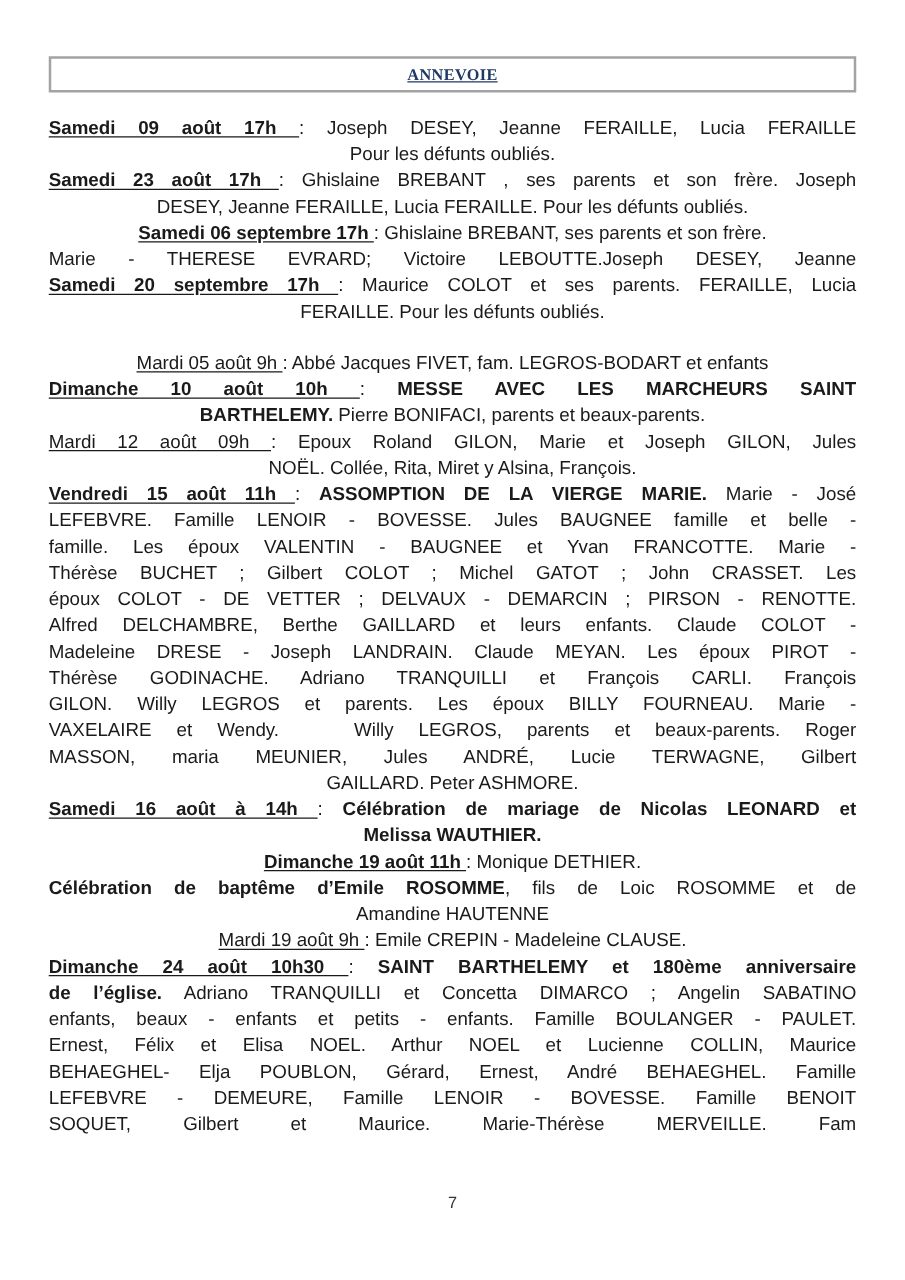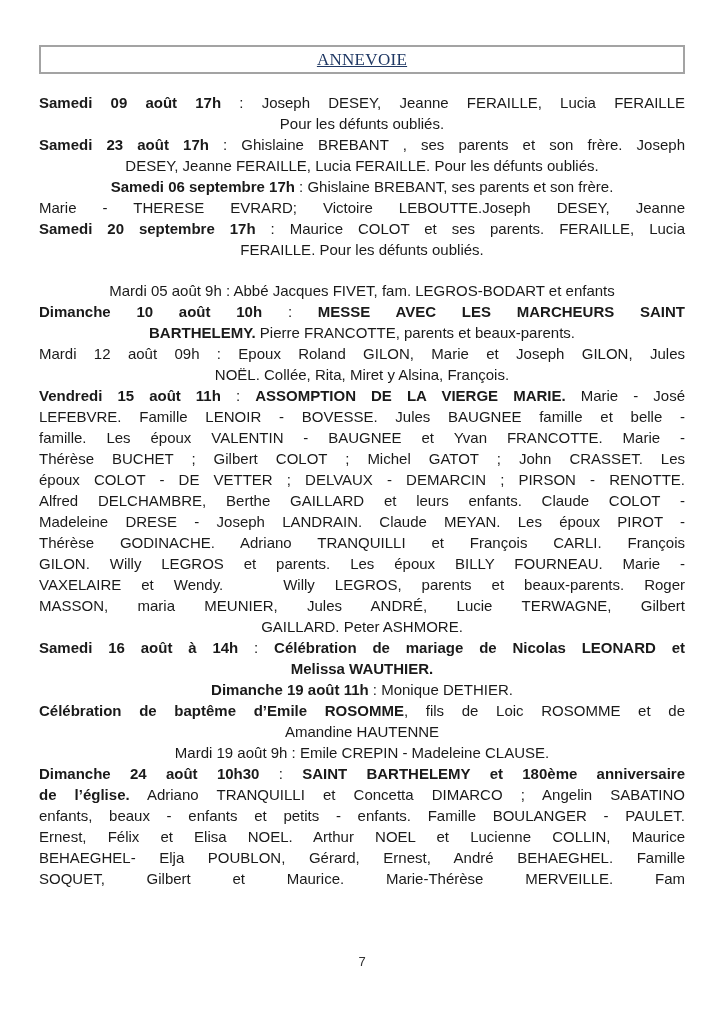--- a/index.html
+++ b/index.html
@@ -25,41 +25,41 @@
   .section-box {
     border: 2px solid var(--box-border, #a3a3a3);
     height: 25px;
     display: flex;
     align-items: center;
     justify-content: center;
     margin-bottom: 18px;
   }
   .section-title {
     font-family: "Liberation Serif", serif;
-    font-weight: normal;
-    font-size: 17px;
+    font-weight: bold;
+    font-size: 13px;
     letter-spacing: 0.3px;
     color: var(--header-color, #1f3864);
     text-decoration: underline;
   }
   .section-lines {
     margin-bottom: 20px;
   }
   .line {
     font-size: 15px;
     line-height: 21px;
     text-align: center;
     min-height: 21px;
   }
   .line.stretch {
     text-align: justify;
     text-align-last: justify;
   }
   .run-b { font-weight: bold; }
-  .run-u { text-underline-offset: 2px; }
+  .run-u { text-decoration: underline; text-underline-offset: 2px; }
   .page-number {
     position: absolute;
     top: 954px;
     left: 0;
     width: 100%;
     text-align: center;
     font-size: 13px;
     color: #333333;
   }
 </style>
@@ -77,21 +77,21 @@
         <div class="line stretch"><span class="run-b run-u">Samedi 23 août 17h </span><span class="">: Ghislaine BREBANT , ses parents et son frère. Joseph</span></div>
         <div class="line"><span class="">DESEY, Jeanne FERAILLE, Lucia FERAILLE. Pour les défunts oubliés.</span></div>
         <div class="line"><span class="run-b run-u">Samedi 06 septembre 17h </span><span class="">: Ghislaine BREBANT, ses parents et son frère.</span></div>
         <div class="line stretch"><span class="">Marie - THERESE EVRARD; Victoire LEBOUTTE.Joseph DESEY, Jeanne</span></div>
         <div class="line stretch"><span class="run-b run-u">Samedi 20 septembre 17h </span><span class="">: Maurice COLOT et ses parents. FERAILLE, Lucia</span></div>
         <div class="line"><span class="">FERAILLE. Pour les défunts oubliés.</span></div>
       </div>
       <div class="section-lines">
         <div class="line"><span class="run-u">Mardi 05 août 9h </span><span class="">: Abbé Jacques FIVET, fam. LEGROS-BODART et enfants</span></div>
         <div class="line stretch"><span class="run-b run-u">Dimanche 10 août 10h </span><span class="">: </span><span class="run-b">MESSE AVEC LES MARCHEURS SAINT</span></div>
-        <div class="line"><span class="run-b">BARTHELEMY.</span><span class=""> Pierre FRANCOTTE, parents et beaux-parents.</span></div>
+        <div class="line"><span class="run-b">BARTHELEMY.</span><span class=""> Pierre BONIFACI, parents et beaux-parents.</span></div>
         <div class="line stretch"><span class="run-u">Mardi 12 août 09h </span><span class="">: Epoux Roland GILON, Marie et Joseph GILON, Jules</span></div>
         <div class="line"><span class="">NOËL. Collée, Rita, Miret y Alsina, François.</span></div>
         <div class="line stretch"><span class="run-b run-u">Vendredi 15 août 11h </span><span class="">: </span><span class="run-b">ASSOMPTION DE LA VIERGE MARIE.</span><span class=""> Marie - José</span></div>
         <div class="line stretch"><span class="">LEFEBVRE. Famille LENOIR - BOVESSE. Jules BAUGNEE famille et belle -</span></div>
         <div class="line stretch"><span class="">famille. Les époux VALENTIN - BAUGNEE et Yvan FRANCOTTE. Marie -</span></div>
         <div class="line stretch"><span class="">Thérèse BUCHET ; Gilbert COLOT ; Michel GATOT ; John CRASSET. Les</span></div>
         <div class="line stretch"><span class="">époux COLOT - DE VETTER ; DELVAUX - DEMARCIN ; PIRSON - RENOTTE.</span></div>
         <div class="line stretch"><span class="">Alfred DELCHAMBRE, Berthe GAILLARD et leurs enfants. Claude COLOT -</span></div>
         <div class="line stretch"><span class="">Madeleine DRESE - Joseph LANDRAIN. Claude MEYAN. Les époux PIROT -</span></div>
         <div class="line stretch"><span class="">Thérèse GODINACHE. Adriano TRANQUILLI et François CARLI. François</span></div>
@@ -103,17 +103,18 @@
         <div class="line"><span class="run-b">Melissa WAUTHIER.</span></div>
         <div class="line"><span class="run-b run-u">Dimanche 19 août 11h </span><span class="">: Monique DETHIER.</span></div>
         <div class="line stretch"><span class="run-b">Célébration de baptême d’Emile ROSOMME</span><span class="">, fils de Loic ROSOMME et de</span></div>
         <div class="line"><span class="">Amandine HAUTENNE</span></div>
         <div class="line"><span class="run-u">Mardi 19 août 9h </span><span class="">: Emile CREPIN - Madeleine CLAUSE.</span></div>
         <div class="line stretch"><span class="run-b run-u">Dimanche 24 août 10h30 </span><span class="">: </span><span class="run-b">SAINT BARTHELEMY et 180ème anniversaire</span></div>
         <div class="line stretch"><span class="run-b">de l’église.</span><span class=""> Adriano TRANQUILLI et Concetta DIMARCO ; Angelin SABATINO</span></div>
         <div class="line stretch"><span class="">enfants, beaux - enfants et petits - enfants. Famille BOULANGER - PAULET.</span></div>
         <div class="line stretch"><span class="">Ernest, Félix et Elisa NOEL. Arthur NOEL et Lucienne COLLIN, Maurice</span></div>
         <div class="line stretch"><span class="">BEHAEGHEL- Elja POUBLON, Gérard, Ernest, André BEHAEGHEL. Famille</span></div>
+        <div class="line stretch"><span class="">LEFEBVRE - DEMEURE, Famille LENOIR - BOVESSE. Famille BENOIT</span></div>
         <div class="line stretch"><span class="">SOQUET, Gilbert et Maurice. Marie-Thérèse MERVEILLE. Fam</span></div>
       </div>
     </div>
   <div class="page-number">7</div>
 </main>
 
 </body></html>

